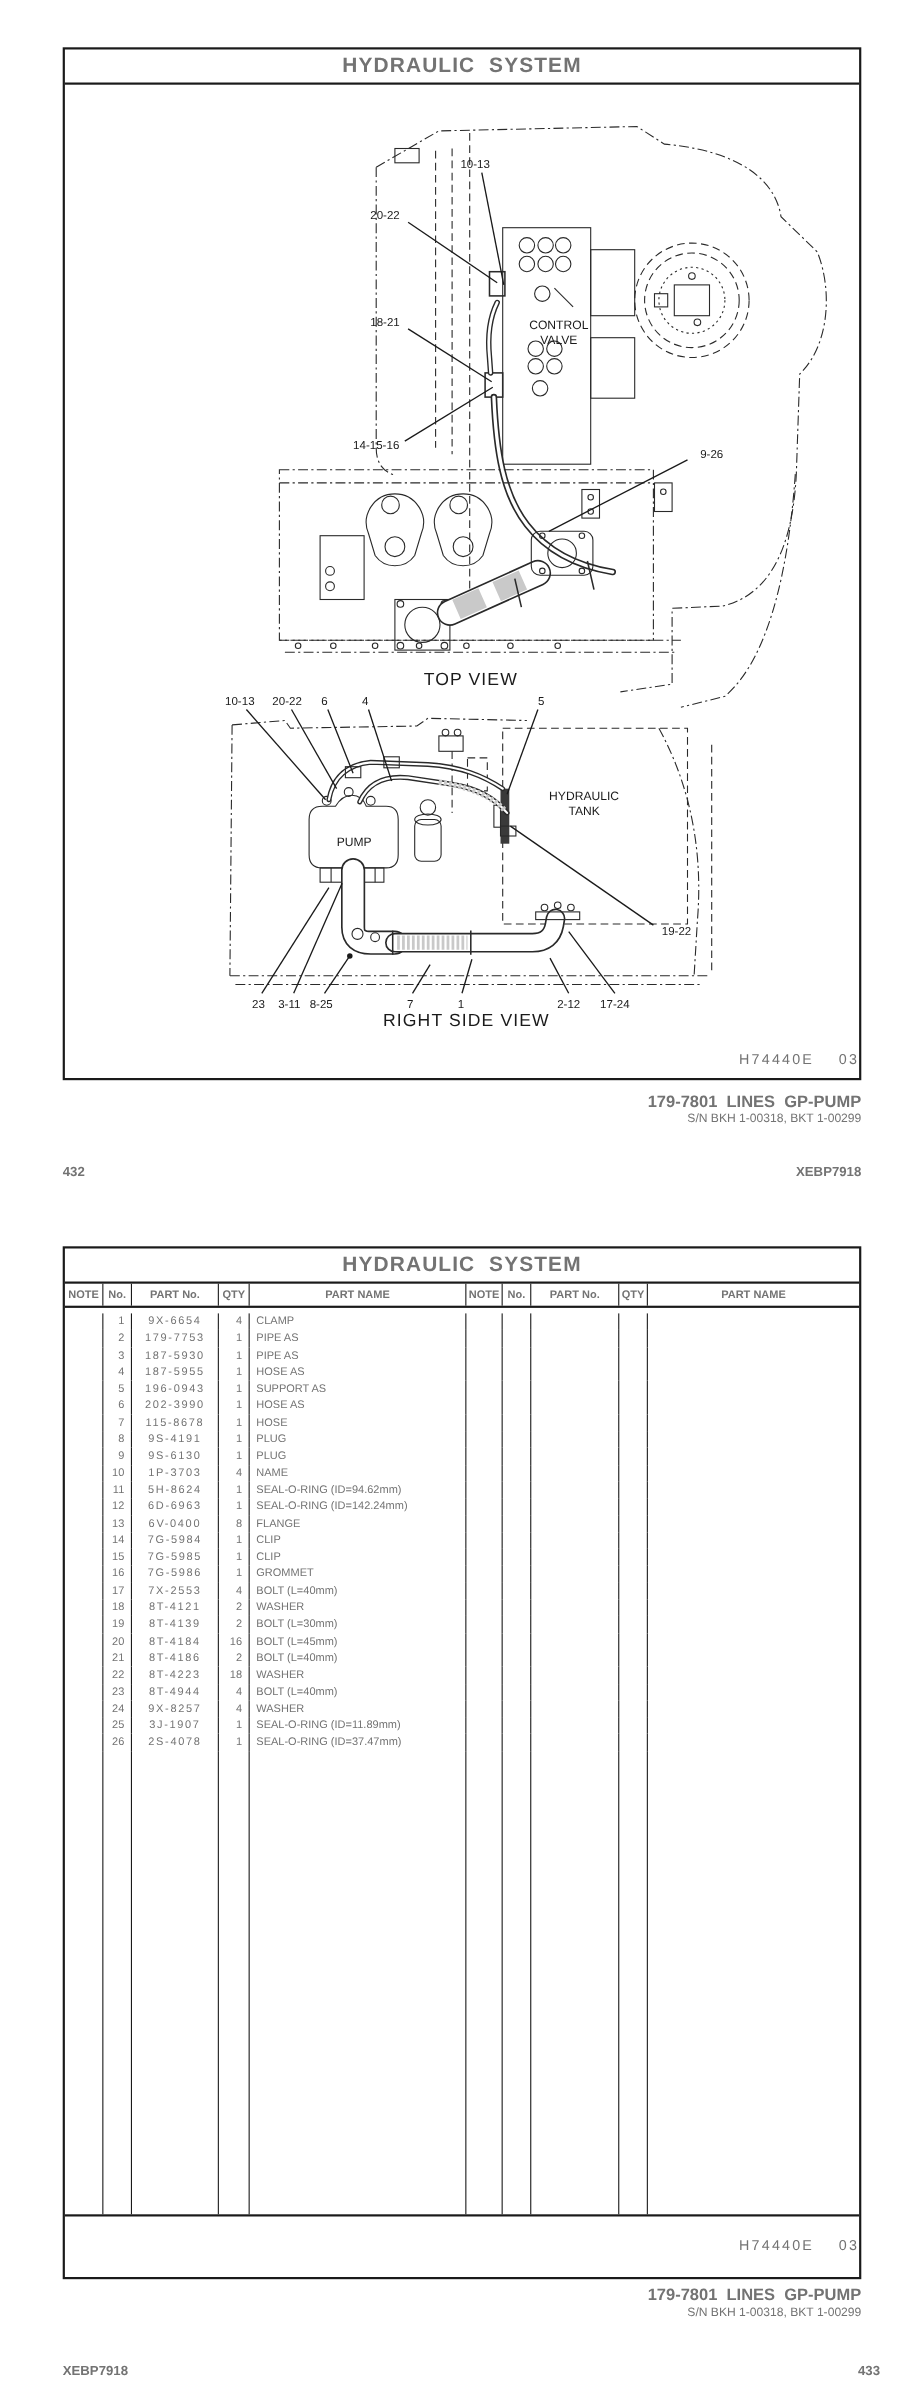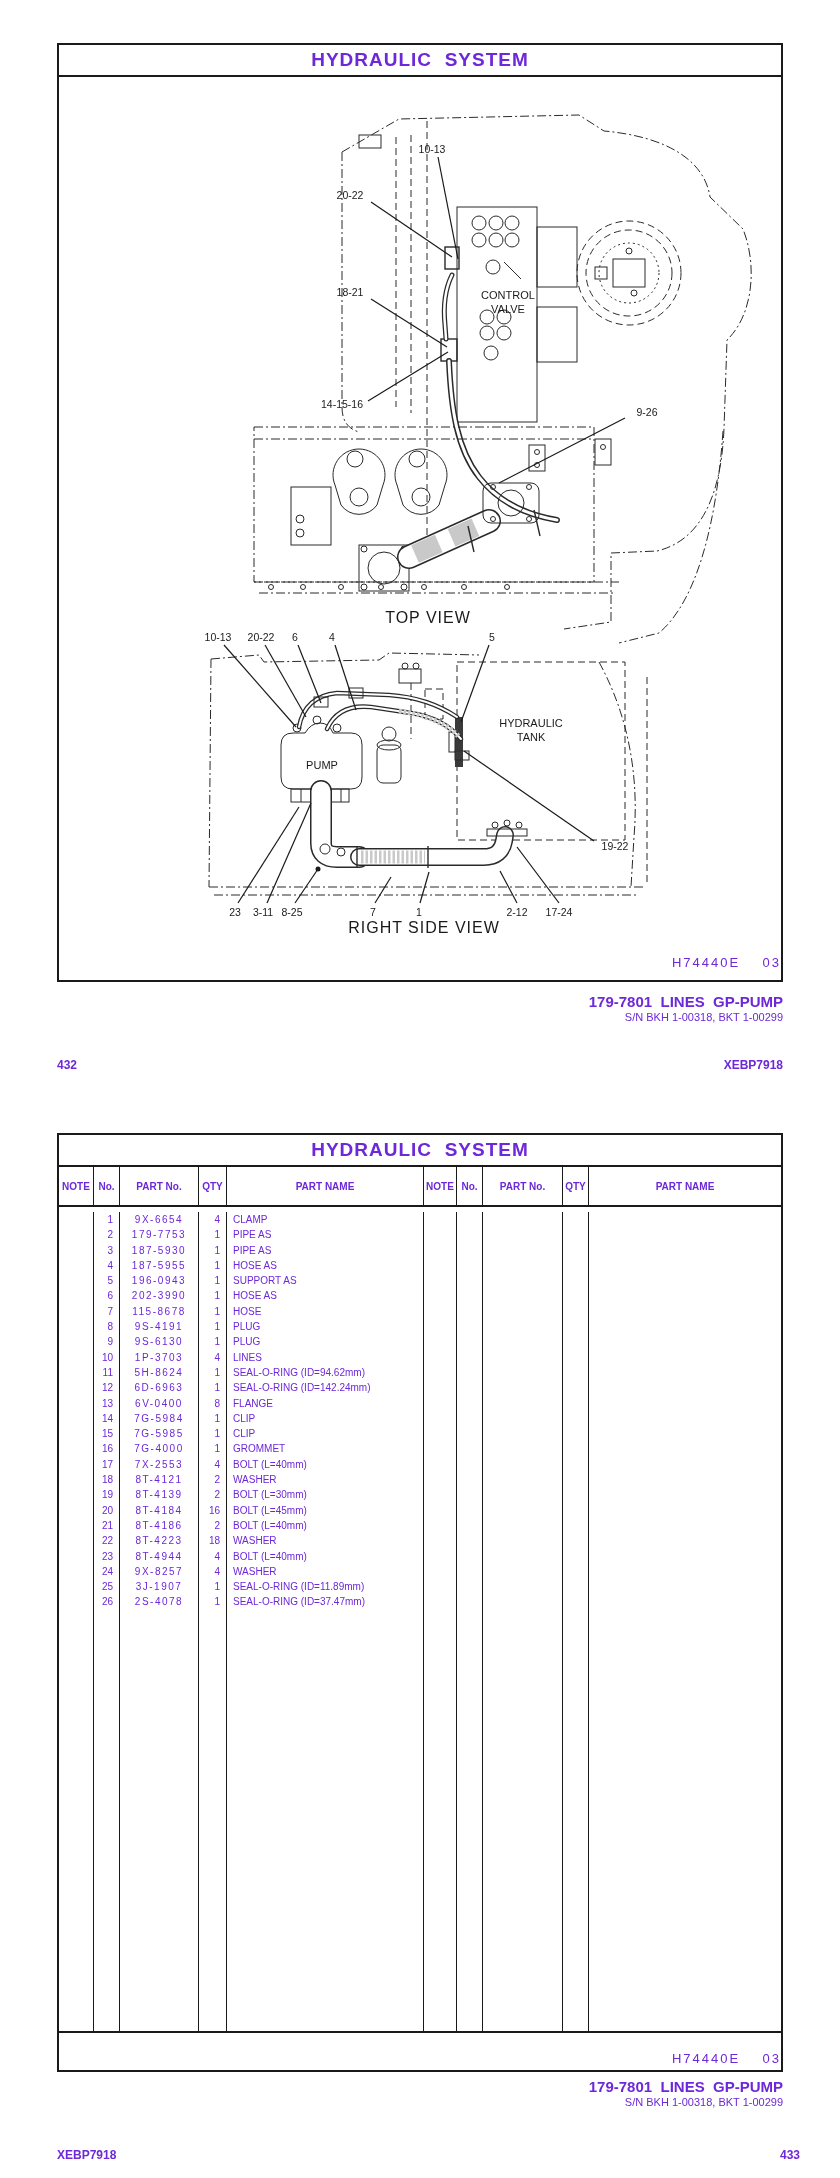--- a/index.html
+++ b/index.html
@@ -1,31 +1,31 @@
 <!DOCTYPE html>
 <html><head>
 <meta charset="utf-8">
 <style>
   html,body{margin:0;padding:0;background:#fff;}
-  .canvas{position:relative;width:840px;height:2178px;background:#fff;color:#6d28d9;
+  .canvas{position:relative;width:840px;height:2178px;background:#fff;color:#737373;
           font-family:"Liberation Sans",sans-serif;overflow:hidden;}
   .page{position:absolute;left:57px;width:726px;height:939px;border:2px solid #1a1a1a;
         box-sizing:border-box;background:#fff;}
   .page1{top:43px;}
   .page2{top:1133px;}
   .page-title{height:30px;border-bottom:2px solid #1a1a1a;display:flex;align-items:center;
         justify-content:center;font-size:19px;font-weight:bold;letter-spacing:1px;white-space:pre;}
   .diagram-area{position:relative;height:903px;}
   .figcode{position:absolute;right:0;bottom:10px;font-size:13px;letter-spacing:2px;white-space:pre;margin-top:48px;}
   .caption-block{position:absolute;left:57px;width:726px;text-align:right;}
   .cap-title{font-size:15px;font-weight:bold;white-space:pre;}
   .cap-serial{font-size:11px;margin-top:1px;}
   .footer-text{position:absolute;font-size:12px;font-weight:600;}
   
-  .hdr-row{display:flex;height:40px;border-bottom:2px solid #1a1a1a;box-sizing:border-box;}
+  .hdr-row{display:flex;height:22px;border-bottom:2px solid #1a1a1a;box-sizing:border-box;}
   .tbody{display:flex;flex-direction:column;height:826px;border-bottom:2px solid #1a1a1a;box-sizing:border-box;}
   .rows{display:flex;flex-direction:column;padding-top:5px;}
   .trow{display:flex;height:15.3px;}
   .filler{display:flex;flex:1;}
   .c{box-sizing:border-box;border-left:1px solid #1a1a1a;overflow:hidden;}
   .c:first-child{border-left:none;}
   .c-note{width:34px;}  .c-no{width:26px;}  .c-part{width:79px;}  .c-qty{width:28px;}  .c-name{width:197px;}
   .c-note2{width:33px;} .c-no2{width:26px;} .c-part2{width:80px;} .c-qty2{width:26px;} .c-name2{width:193px;}
   .hdr-row .c{display:flex;align-items:center;justify-content:center;font-size:10px;font-weight:600;}
   .trow .c{font-size:10px;line-height:15.3px;}
@@ -411,21 +411,21 @@
             <div class="c c-part2"></div>
             <div class="c c-qty2"></div>
             <div class="c c-name2"></div>
           </div>
 
           <div class="trow">
             <div class="c c-note"></div>
             <div class="c c-no cell-no">10</div>
             <div class="c c-part cell-part">1P-3703</div>
             <div class="c c-qty cell-qty">4</div>
-            <div class="c c-name cell-name">LINES</div>
+            <div class="c c-name cell-name">NAME</div>
             <div class="c c-note2"></div>
             <div class="c c-no2"></div>
             <div class="c c-part2"></div>
             <div class="c c-qty2"></div>
             <div class="c c-name2"></div>
           </div>
 
           <div class="trow">
             <div class="c c-note"></div>
             <div class="c c-no cell-no">11</div>
@@ -487,21 +487,21 @@
             <div class="c c-note2"></div>
             <div class="c c-no2"></div>
             <div class="c c-part2"></div>
             <div class="c c-qty2"></div>
             <div class="c c-name2"></div>
           </div>
 
           <div class="trow">
             <div class="c c-note"></div>
             <div class="c c-no cell-no">16</div>
-            <div class="c c-part cell-part">7G-4000</div>
+            <div class="c c-part cell-part">7G-5986</div>
             <div class="c c-qty cell-qty">1</div>
             <div class="c c-name cell-name">GROMMET</div>
             <div class="c c-note2"></div>
             <div class="c c-no2"></div>
             <div class="c c-part2"></div>
             <div class="c c-qty2"></div>
             <div class="c c-name2"></div>
           </div>
 
           <div class="trow">

